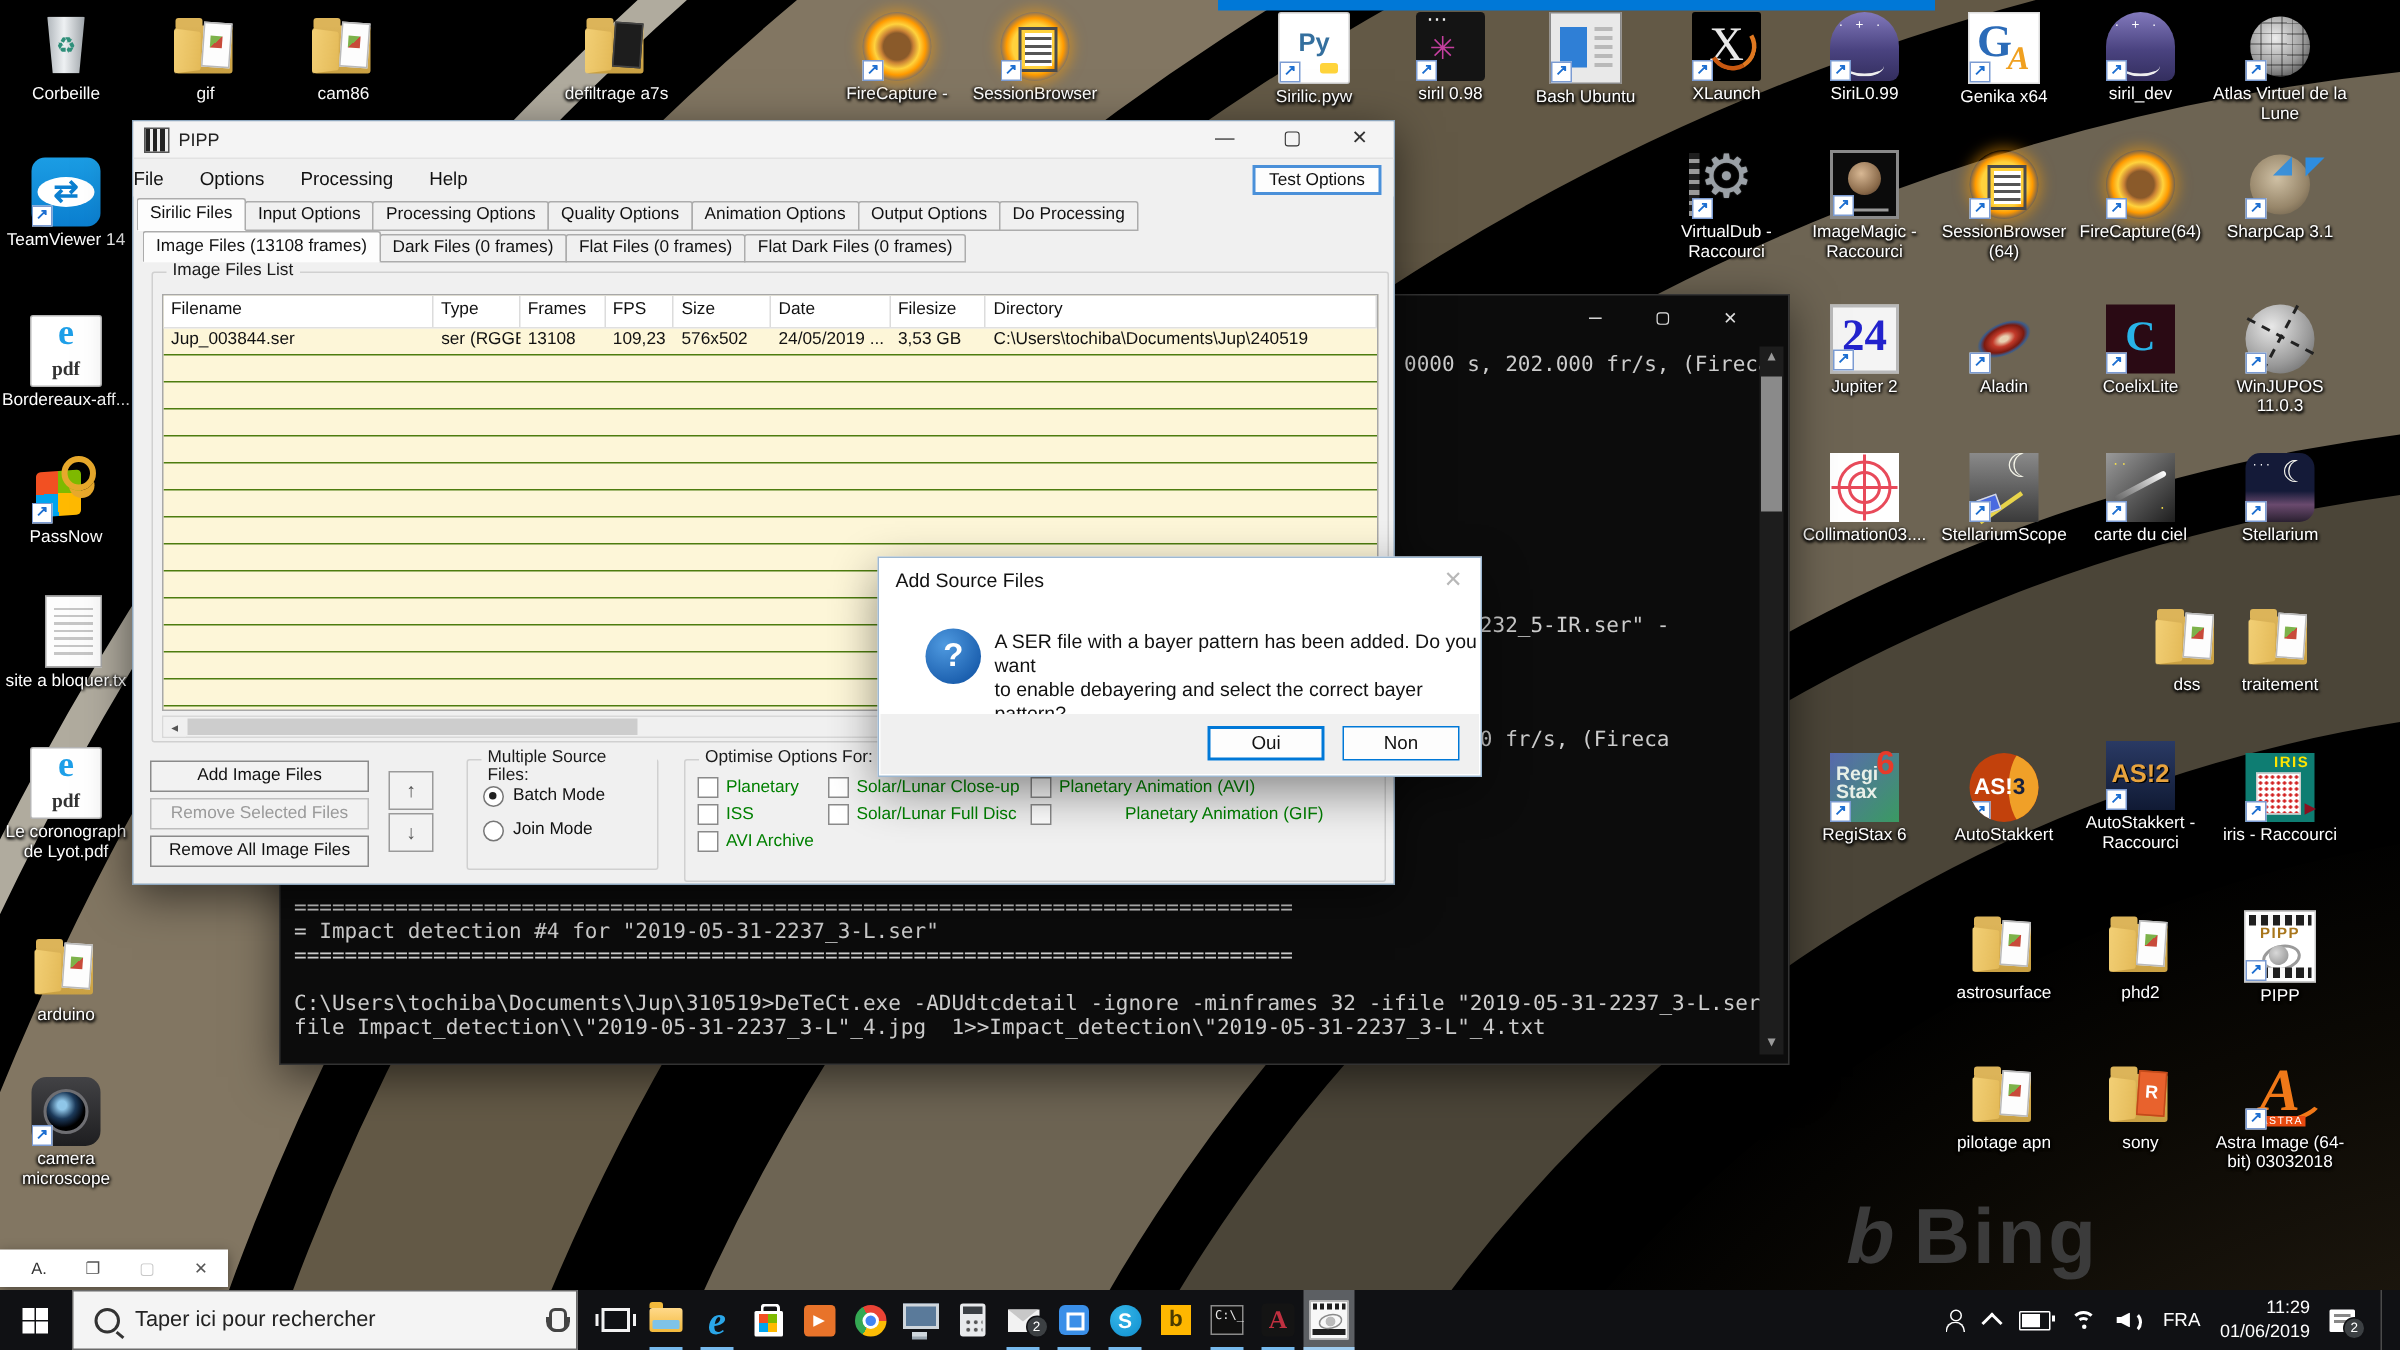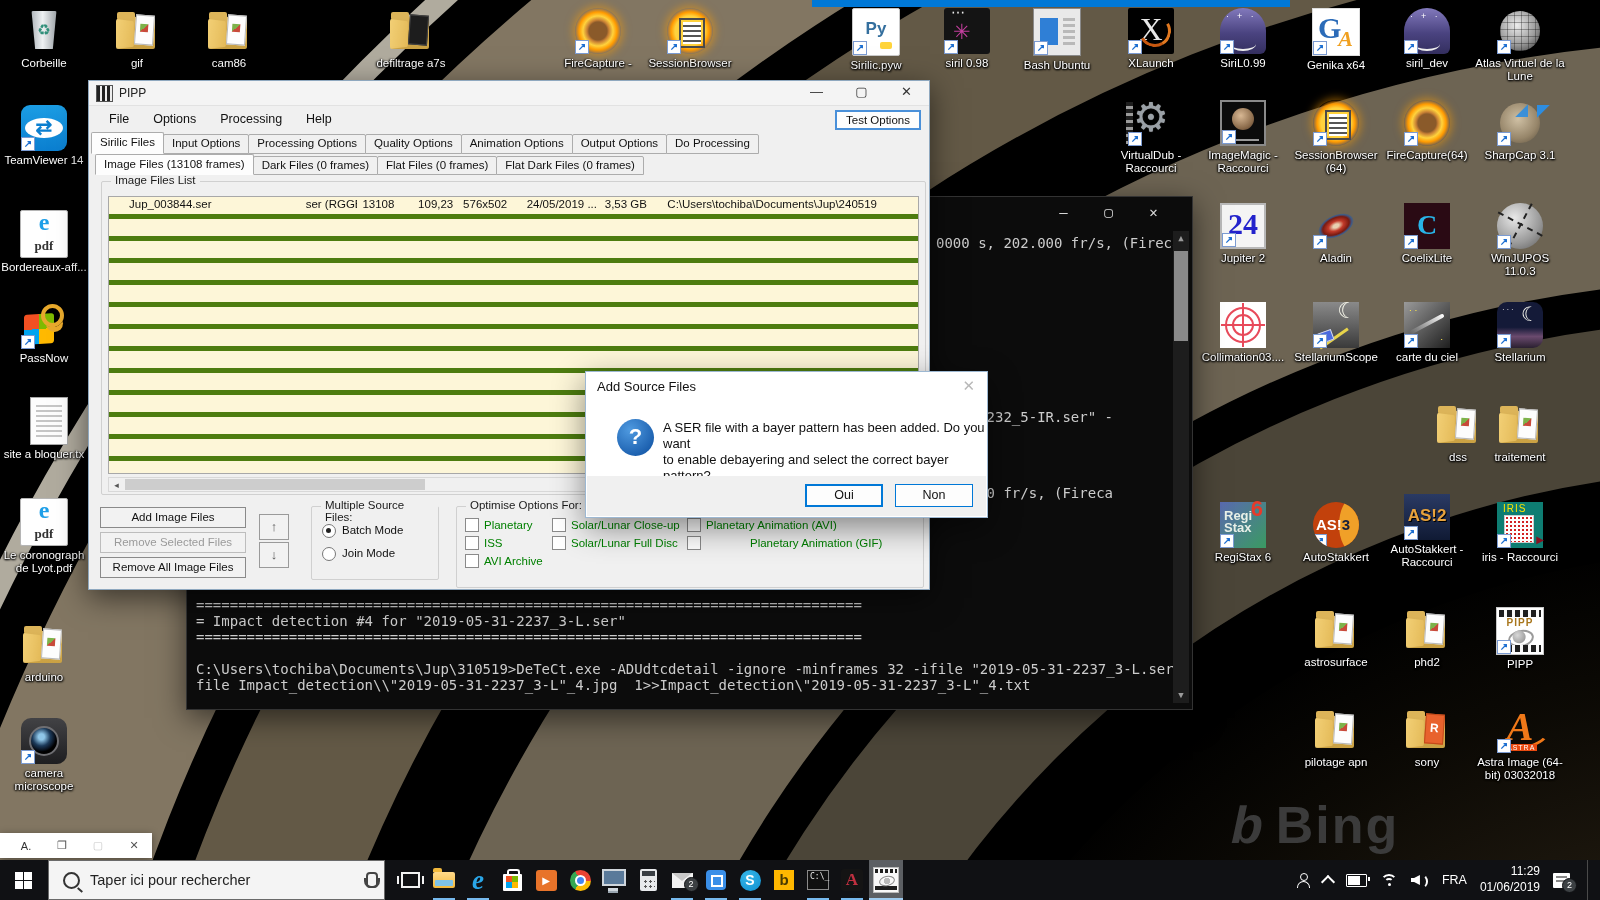--- a/index.html
+++ b/index.html
@@ -119,21 +119,21 @@
   .ic-registax{background:linear-gradient(135deg,#5a6ab0,#3a9a62);}
   .ic-registax .rgx{position:absolute;left:4px;top:8px;color:#e8f0e8;font-size:13px;line-height:.95;font-weight:bold;text-align:left;}
   .ic-registax .rgx6{position:absolute;right:3px;top:-6px;color:#e83a2a;font-size:22px;font-weight:bold;}
   .ic-as3{border-radius:50%;background:#c2410c;overflow:hidden;}
   .ic-as3::before{content:"";position:absolute;right:-8px;top:-4px;width:28px;height:54px;border-radius:50%;background:#f0a028;}
   .ic-as3 .ast{position:absolute;left:3px;top:14px;color:#fff;font-size:15px;font-weight:bold;letter-spacing:0;z-index:2;}
   .ic-as3 .ast b{color:#16203c;}
   .ic-as2{background:linear-gradient(#2a3a64,#101a34);}
   .ic-as2 .ast2{position:absolute;left:0;right:0;top:12px;color:#e8a33d;font-size:17px;font-weight:bold;text-shadow:1px 1px 0 #000;}
   .ic-iris{background:#0e7d72;}
-  .ic-iris .irt{position:absolute;left:6px;top:1px;color:#ffe400;font-size:10px;font-weight:normal;letter-spacing:1px;}
+  .ic-iris .irt{position:absolute;left:19px;top:1px;color:#ffe400;font-size:10px;font-weight:bold;letter-spacing:1px;}
   .ic-iris .irg{position:absolute;left:7px;top:13px;width:28px;height:26px;background:#fff;
     background-image:radial-gradient(#d22222 1px,transparent 1.2px);background-size:4px 4px;border:1px solid #ccc;}
   .ic-iris::after{content:"▶";position:absolute;right:-1px;bottom:3px;color:#8a1020;font-size:10px;}
   .ic-pipp-app{background:#fff;border:1px solid #c8c8c8;}
   .ic-pipp-app .film{position:absolute;left:2px;right:2px;top:2px;height:7px;background:repeating-linear-gradient(90deg,#1e1e1e 0 5px,#f8f8f8 5px 8px);}
   .ic-pipp-app .film2{top:auto;bottom:2px;}
   .ic-pipp-app .ptxt{position:absolute;left:0;right:0;top:9px;color:#a8761c;font-size:10px;font-weight:bold;letter-spacing:1px;}
   .ic-pipp-app .saturn{position:absolute;left:11px;top:22px;width:22px;height:13px;border:2px solid #9a9a9a;border-radius:50%;transform:rotate(-12deg);}
   .ic-pipp-app .saturn::before{content:"";position:absolute;left:3px;top:-2px;width:13px;height:13px;border-radius:50%;background:radial-gradient(circle at 40% 35%,#d8d8d8,#8a8a8a);}
   .ic-astra .aA{position:absolute;left:0;right:0;top:-4px;color:#f07818;font-size:40px;font-weight:bold;font-style:italic;font-family:"Liberation Serif",serif;}
@@ -152,35 +152,35 @@
   .vsb .up,.vsb .dn{position:absolute;left:0;right:0;height:15px;color:#9a9a9a;font-size:9px;text-align:center;line-height:15px;}
   .vsb .dn{bottom:0;}
   .vsb .thumb{position:absolute;left:1px;right:1px;top:20px;height:90px;background:#8a8a8a;}
   
   .pipp{left:88px;top:80px;width:842px;height:510px;background:#f0f0f0;border:1px solid #8fa8bf;box-sizing:border-box;font-size:12px;color:#111;}
   .pipp-titlebar{position:absolute;left:0;right:0;top:0;height:24px;background:#f4f4f4;border-bottom:1px solid #e2e2e2;display:flex;align-items:center;}
   .pipp-titlebar .ticon{width:15px;height:15px;margin:0 6px 0 7px;background:repeating-linear-gradient(90deg,#222 0 3px,#eee 3px 5px);border:1px solid #555;}
   .pipp-title{font-size:12px;color:#222;}
   .winbtns{position:absolute;right:0;top:0;height:24px;display:flex;}
   .winbtns span{width:45px;text-align:center;line-height:22px;font-size:13px;color:#333;}
-  .menubar{position:absolute;left:0;right:0;top:25px;height:25px;background:#f0f0f0;display:flex;align-items:center;padding-left:20px;gap:24px;}
+  .menubar{position:absolute;left:0;right:0;top:25px;height:25px;background:#f0f0f0;display:flex;align-items:center;padding-left:0;gap:24px;}
   .menubar span{font-size:12.5px;}
   .testopts{position:absolute;right:8px;top:29px;width:86px;height:20px;background:#fdfdfd;border:2px solid #4a90d9;box-sizing:border-box;
     text-align:center;line-height:16px;font-size:11.5px;}
   .tabs1{position:absolute;left:2px;top:53px;height:20px;display:flex;}
   .tabs1 .tab,.tabs2 .tab{border:1px solid #acacac;background:#f0f0f0;padding:2px 8px 3px;font-size:11.5px;margin-right:-1px;border-radius:2px 2px 0 0;}
   .tabs1 .tab.active,.tabs2 .tab.active{background:#fdfdfd;position:relative;z-index:2;padding-top:3px;margin-top:-2px;border-bottom-color:#fdfdfd;}
   .tabs2{position:absolute;left:6px;top:75px;height:19px;display:flex;}
   .groupbox{position:absolute;border:1px solid #d0d0d0;border-radius:2px;}
   .groupbox .gtitle{position:absolute;top:-8px;left:9px;background:#f0f0f0;padding:0 4px;font-size:11.5px;color:#1a1a1a;}
   .gb-files{left:12px;top:100px;width:823px;height:312px;}
   .ftable{position:absolute;left:6px;top:14px;right:6px;bottom:20px;border:1px solid #a8a8a8;background:#fdf6d8;overflow:hidden;}
   .thead{display:flex;background:#fff;border-bottom:1px solid #e0e0e0;height:21px;}
   .thead .th{border-right:1px solid #dcdcdc;padding:3px 0 0 5px;font-size:11.5px;box-sizing:border-box;white-space:nowrap;overflow:hidden;}
-  .trow{display:flex;height:17px;border-bottom:5px solid #4d7c0f;padding-left:15px;}
+  .trow{display:flex;height:17px;border-bottom:1px solid #4d7c0f;}
   .trow .td{padding:1px 0 0 5px;font-size:11.5px;box-sizing:border-box;white-space:nowrap;overflow:hidden;}
   .hscroll{position:absolute;left:6px;bottom:2px;right:6px;height:15px;background:#f0f0f0;border:1px solid #d8d8d8;box-sizing:border-box;}
   .hscroll .arr{position:absolute;top:0;bottom:0;width:15px;color:#555;font-size:9px;text-align:center;line-height:14px;background:#f0f0f0;}
   .hscroll .arr.r{right:0;}
   .hscroll .hthumb{position:absolute;left:16px;top:1px;bottom:1px;width:300px;background:#cdcdcd;}
   .pbtn{position:absolute;left:11px;width:146px;height:21px;background:#f2f2f2;border:1px solid #8a8a8a;box-sizing:border-box;
     text-align:center;line-height:19px;font-size:11.5px;}
   .pbtn.disabled{color:#9a9a9a;border-color:#bdbdbd;}
   .arrbtn{position:absolute;left:170px;width:30px;height:26px;background:#f2f2f2;border:1px solid #9a9a9a;box-sizing:border-box;
     text-align:center;line-height:24px;color:#555;font-size:13px;}
@@ -671,20 +671,30 @@
     <div class="tabs2" id="pipp-tabs2">
         <div class="tab active">Image Files (13108 frames)</div>
         <div class="tab">Dark Files (0 frames)</div>
         <div class="tab">Flat Files (0 frames)</div>
         <div class="tab">Flat Dark Files (0 frames)</div>
       </div>
 
     <div class="groupbox gb-files">
       <span class="gtitle">Image Files List</span>
       <div class="ftable">
+        <div class="thead" id="thead">
+            <div class="th" style="width: 181px;">Filename</div>
+            <div class="th" style="width: 58px;">Type</div>
+            <div class="th" style="width: 57px;">Frames</div>
+            <div class="th" style="width: 46px;">FPS</div>
+            <div class="th" style="width: 65px;">Size</div>
+            <div class="th" style="width: 80px;">Date</div>
+            <div class="th" style="width: 64px;">Filesize</div>
+            <div class="th" style="width: 262px;">Directory</div>
+          </div>
         <div id="tbody">
             <div class="trow">
               <div class="td" style="width: 181px;">Jup_003844.ser</div>
               <div class="td" style="width: 58px;">ser (RGGB)</div>
               <div class="td" style="width: 57px;">13108</div>
               <div class="td" style="width: 46px;">109,23</div>
               <div class="td" style="width: 65px;">576x502</div>
               <div class="td" style="width: 80px;">24/05/2019 ...</div>
               <div class="td" style="width: 64px;">3,53 GB</div>
               <div class="td" style="width: 262px;">C:\Users\tochiba\Documents\Jup\240519</div>

